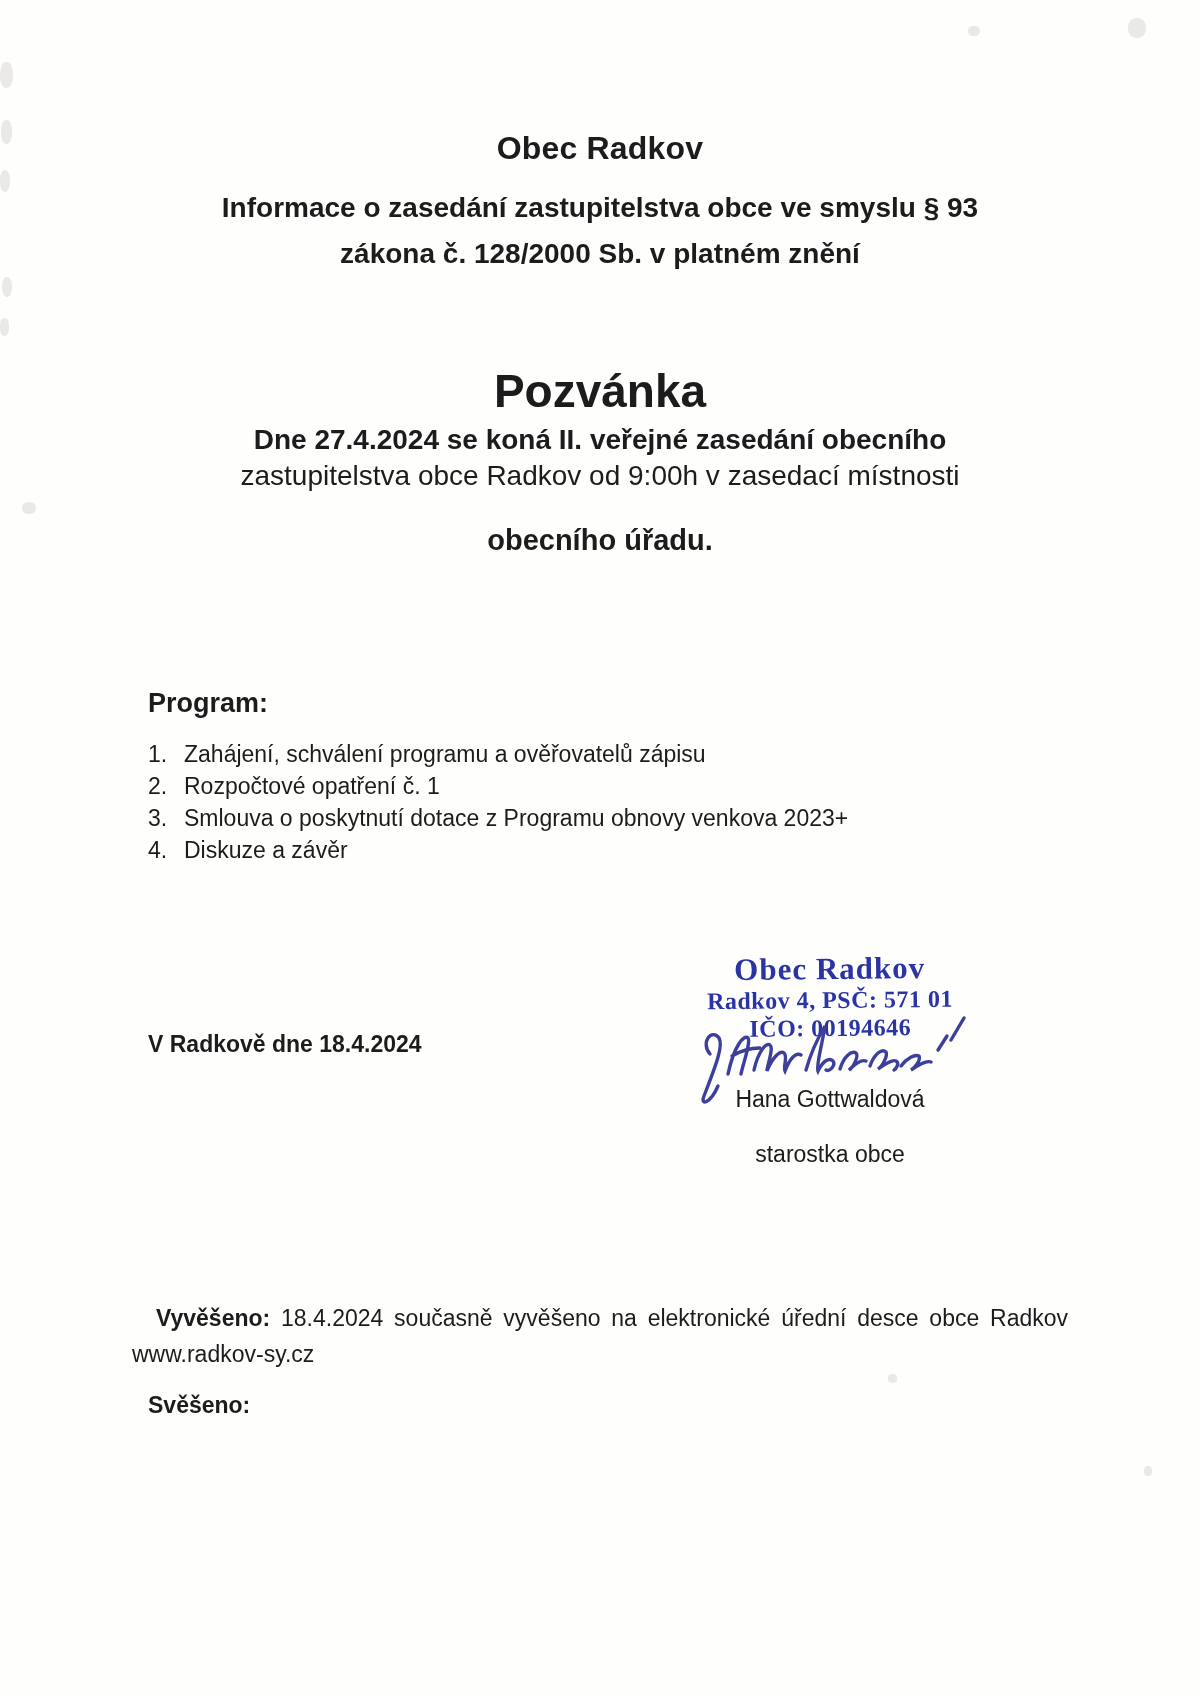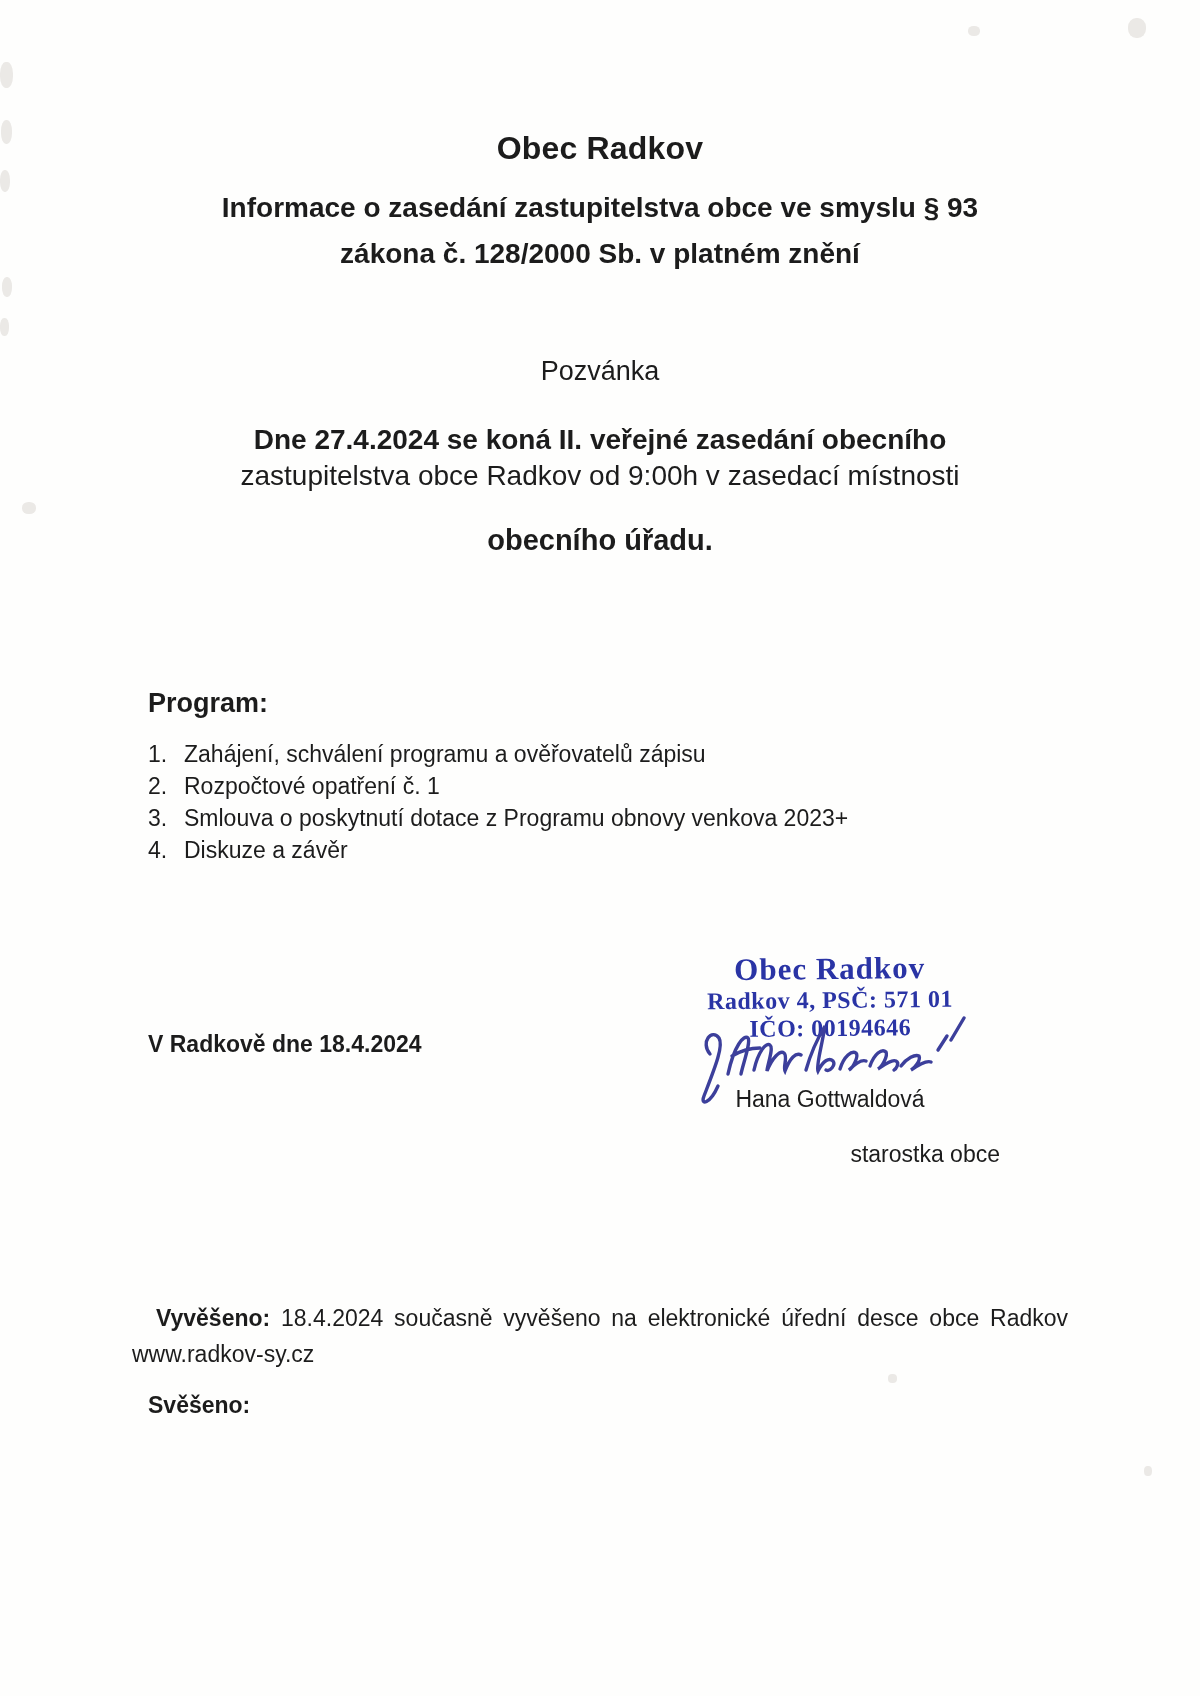--- a/index.html
+++ b/index.html
@@ -11,21 +11,21 @@
     overflow:hidden;
     font-family:"Liberation Sans", sans-serif;
     color:#1c1c1c;
   }
   .abs{position:absolute;}
   .center{left:0;width:1200px;text-align:center;}
 
   .doc-title{top:130px;font-size:32px;font-weight:700;letter-spacing:.2px;}
   .subtitle1{top:192px;font-size:28px;font-weight:700;}
   .subtitle2{top:238px;font-size:28px;font-weight:700;}
-  .invite-head{top:356px;font-size:27px;font-weight:400;}
+  .invite-head{top:364px;font-size:46px;font-weight:700;}
   .invite-l1{top:424px;font-size:28px;font-weight:700;}
   .invite-l2{top:460px;font-size:28px;font-weight:400;}
   .invite-l3{top:524px;font-size:29px;font-weight:700;}
 
   .program-head{top:688px;left:148px;font-size:27px;font-weight:700;}
   .program-list{top:738px;left:148px;width:900px;}
   .program-item{display:flex;font-size:23px;line-height:32px;}
   .program-item .num{width:36px;flex:none;}
   .program-item .txt{flex:1;}
 
@@ -34,21 +34,21 @@
   .stamp{top:952px;left:660px;width:340px;text-align:center;
          font-family:"Liberation Serif", serif;font-weight:700;
          transform:rotate(-0.6deg);}
   .stamp .s1{font-size:31px;letter-spacing:1px;line-height:34px;}
   .stamp .s2{font-size:24px;line-height:28px;letter-spacing:.5px;}
   .stamp .s3{font-size:24px;line-height:28px;letter-spacing:.5px;}
 
   .signature-svg{top:1008px;left:688px;}
 
   .signer-name{top:1086px;left:660px;width:340px;text-align:center;font-size:23px;}
-  .signer-role{top:1141px;left:660px;width:340px;text-align:right;font-size:23px;}
+  .signer-role{top:1141px;left:660px;width:340px;text-align:center;font-size:23px;}
 
   .posted{top:1300px;left:148px;width:912px;font-size:23px;line-height:36px;
           text-align:justify;text-align-last:justify;margin-left:8px;}
   .posted .lbl{font-weight:700;}
   .website{top:1336px;left:132px;font-size:23px;line-height:36px;}
   .removed{top:1392px;left:148px;font-size:23px;font-weight:700;}
 
   
   .speck{position:absolute;background:#ebe9e6;border-radius:45%;}
 </style>

